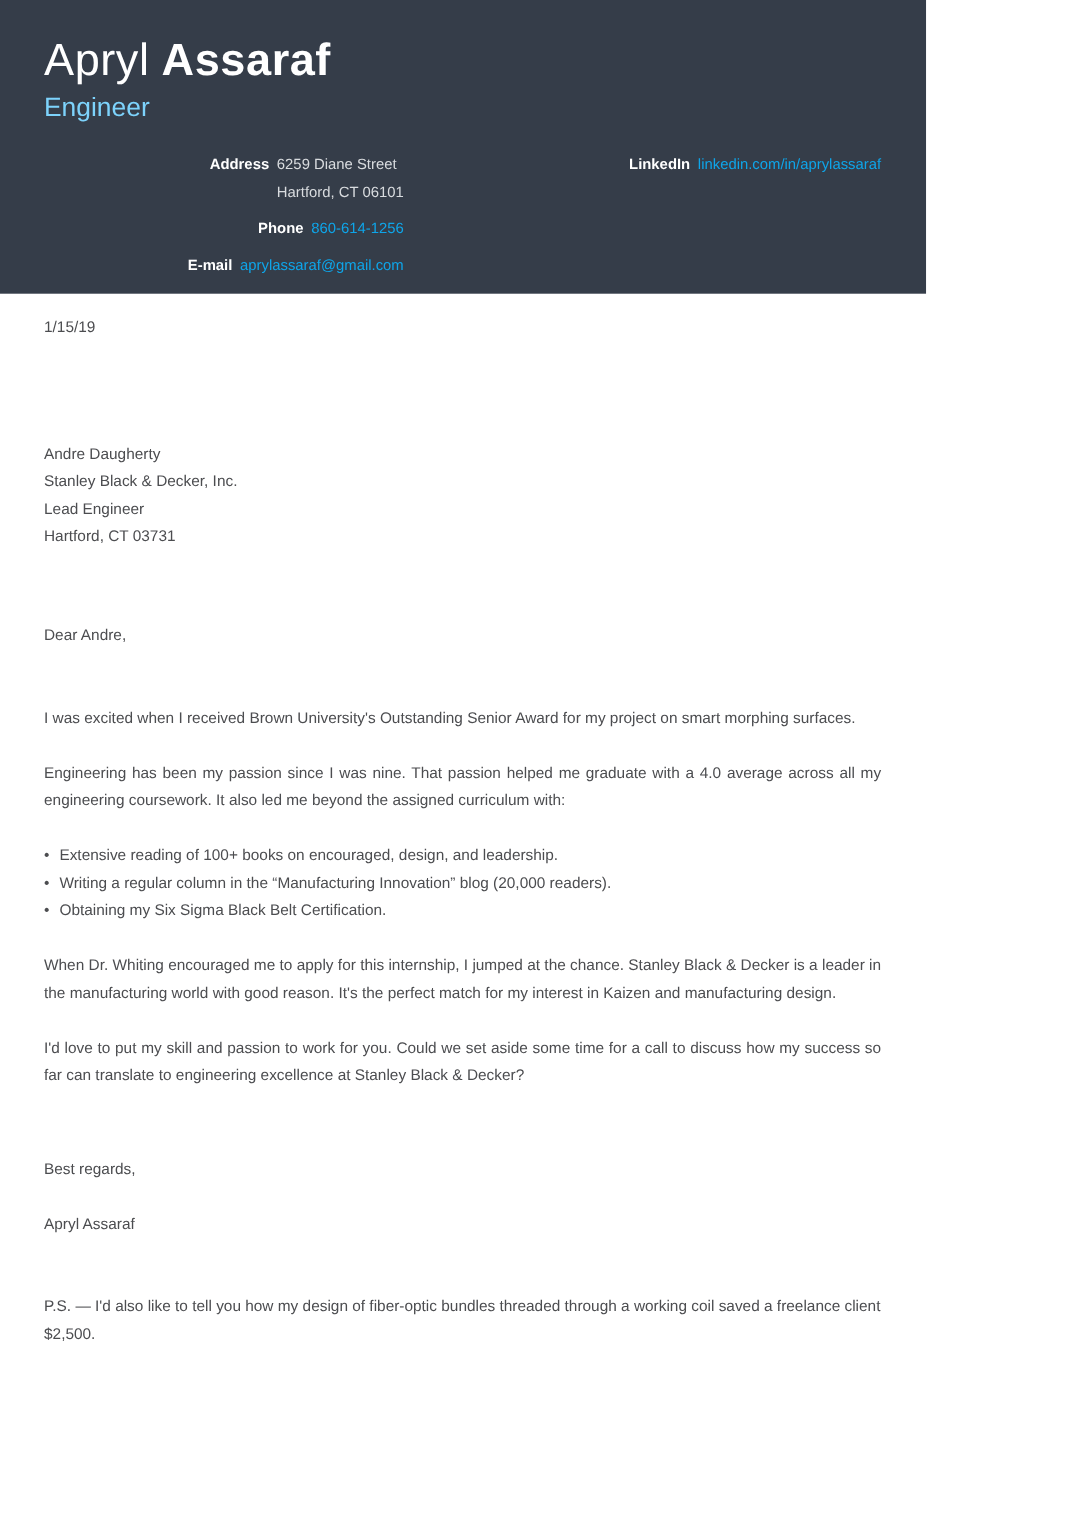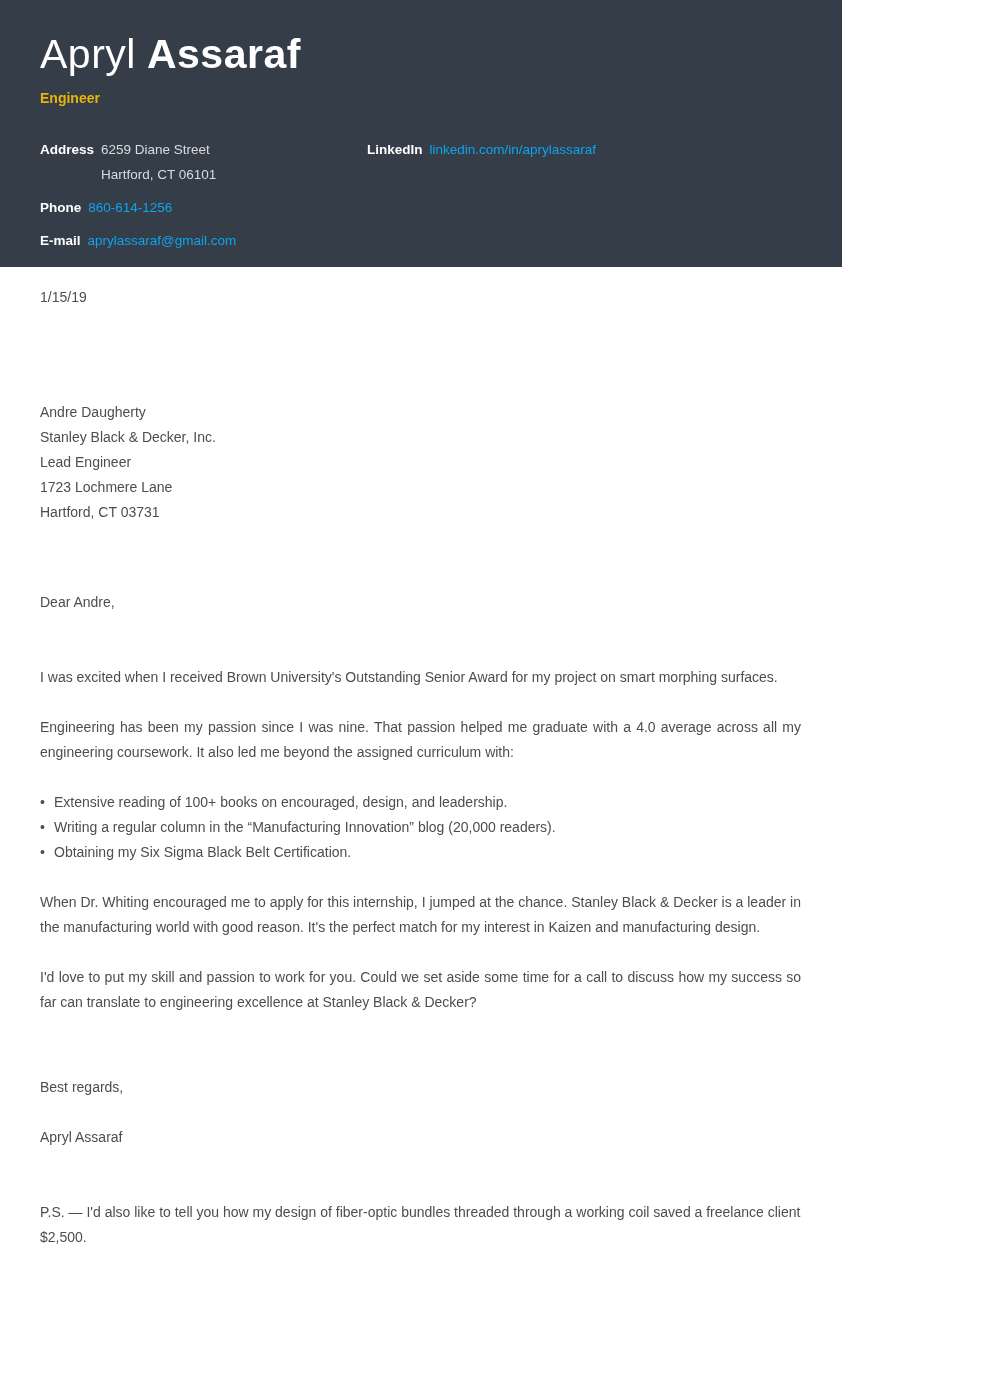--- a/index.html
+++ b/index.html
@@ -24,34 +24,34 @@
   .person-name {
     font-size: 41px;
     line-height: 48px;
     font-weight: 400;
     color: #ffffff;
     letter-spacing: 0.5px;
   }
   .person-name .last { font-weight: 700; margin-left: 11px; }
   .job-title {
     margin-top: 7px;
-    font-size: 14px;
+    font-size: 24px;
     line-height: 26px;
-    font-weight: 700;
-    color: #eab308;
+    font-weight: 400;
+    color: #7dd3fc;
   }
   .contact {
     margin-top: 26px;
     display: flex;
     font-size: 13.5px;
     line-height: 25px;
   }
   .contact .col-left { width: 327px; flex: 0 0 327px; }
   .contact .col-right { flex: 1 1 auto; }
-  .c-row { display: flex; align-items: flex-start; }
+  .c-row { display: flex; align-items: flex-start; justify-content: flex-end; }
   .c-row + .c-row { margin-top: 8px; }
   .c-label { font-weight: 700; color: #ffffff; margin-right: 7px; white-space: nowrap; }
   .c-value { color: #0ea5e9; }
   .c-value-block { display: inline-block; color: #d9dcdf; }
   .c-value-block .line { display: block; }
 
   
   .letter {
     padding: 0 41px 0 40px;
     color: #4c4d50;
@@ -110,21 +110,20 @@
     </div>
   </header>
 
   <main class="letter">
     <p class="date">1/15/19</p>
 
     <div class="recipient">
       <div>Andre Daugherty</div>
       <div>Stanley Black &amp; Decker, Inc.</div>
       <div>Lead Engineer</div>
-      <div>1723 Lochmere Lane</div>
       <div>Hartford, CT 03731</div>
     </div>
 
     <p class="salutation">Dear Andre,</p>
 
     <p class="para-1">I was excited when I received Brown University's Outstanding Senior Award for my project on smart morphing surfaces.</p>
 
     <p class="para-2">Engineering has been my passion since I was nine. That passion helped me graduate with a 4.0 average across all my engineering coursework. It also led me beyond the assigned curriculum with:</p>
 
     <ul class="bullets">

